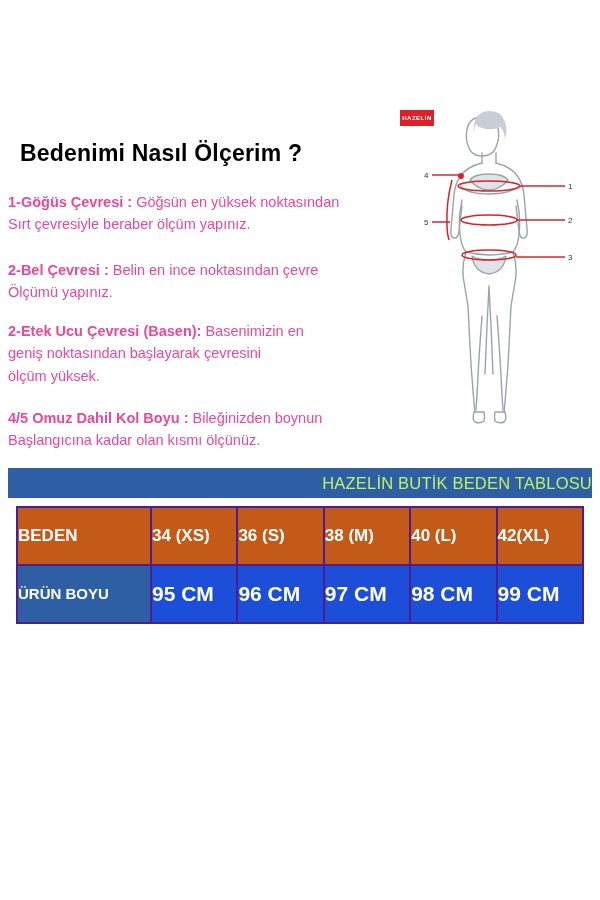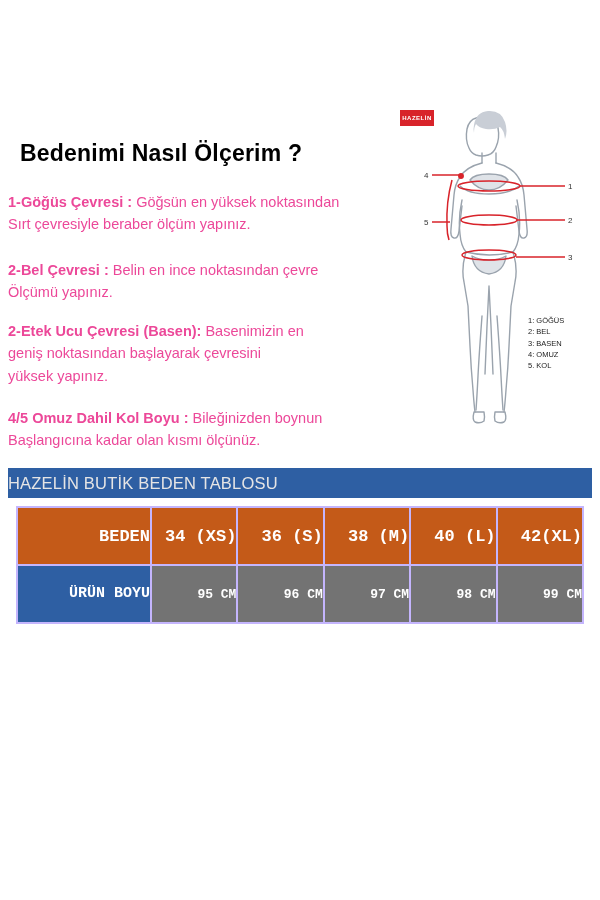--- a/index.html
+++ b/index.html
@@ -89,65 +89,63 @@
   }
 
   
   #table-title {
     position: absolute;
     left: 8px;
     top: 468px;
     width: 584px;
     height: 30px;
     background: #2e5fa3;
-    color: #e5e5e5;
+    color: #bef264;
     font-size: 16.5px;
-    text-align: left;
+    text-align: right;
     line-height: 30px;
     letter-spacing: 0.2px;
   }
 
   table {
     position: absolute;
     left: 16px;
     top: 506px;
     width: 568px;
     border-collapse: collapse;
     table-layout: fixed;
   }
   table td, table th {
-    border: 2px solid #c4b5fd;
-    text-align: right;
+    border: 2px solid #4c1d95;
+    text-align: left;
     vertical-align: middle;
     font-size: 16.5px;
     color: #ffffff;
     font-weight: bold;
     padding: 0;
     height: 56px;
-    font-family: Liberation Mono, monospace;
   }
   th.rowhead {
     background: #c45a18;
     width: 132px;
     font-size: 17px;
   }
   th.colhead {
     background: #c45a18;
     font-size: 17px;
   }
   td.rowlabel {
     background: #2e5fa3;
     width: 132px;
     font-size: 15px;
     line-height: 1.25;
   }
   td.cell {
-    background: #737373;
-    font-size: 13px;
-    padding-left: 41px;
+    background: #1d4ed8;
+    font-size: 21px;
   }
 </style>
 </head>
 <body>
 
 <div id="content">
 
   <div id="heading">Bedenimi Nasıl Ölçerim ?</div>
 
   <div class="instr" id="instr1">
@@ -159,21 +157,21 @@
   <div class="instr" id="instr2">
     <span class="hl"><b>2-Bel Çevresi :</b>
     <span>Belin en ince noktasından çevre</span></span><br>
     <span class="hl">Ölçümü yapınız.</span>
   </div>
 
   <div class="instr" id="instr3">
     <span class="hl"><b>2-Etek Ucu Çevresi (Basen):</b>
     <span>Basenimizin en</span></span><br>
     <span class="hl">geniş noktasından başlayarak çevresini</span><br>
-    <span class="hl">yüksek yapınız.</span>
+    <span class="hl">ölçüm yüksek.</span>
   </div>
 
   <div class="instr" id="instr4">
     <span class="hl"><b>4/5 Omuz Dahil Kol Boyu :</b>
     <span>Bileğinizden boynun</span></span><br>
     <span class="hl">Başlangıcına kadar olan kısmı ölçünüz.</span>
   </div>
 
   <div id="logo-badge">HAZELİN</div>
 
@@ -227,27 +225,20 @@
 
     <g fill="#333" font-family="Liberation Sans, sans-serif" font-size="8">
       <text x="178" y="89">1</text>
       <text x="178" y="123">2</text>
       <text x="178" y="160">3</text>
       <text x="34" y="78">4</text>
       <text x="34" y="125">5</text>
     </g>
   </svg>
 
-  <div id="legend">
-    <div>1: GÖĞÜS</div>
-    <div>2: BEL</div>
-    <div>3: BASEN</div>
-    <div>4: OMUZ</div>
-    <div>5. KOL</div>
-  </div>
 
   <div id="table-title">HAZELİN BUTİK BEDEN TABLOSU</div>
 
   <table>
     <tbody>
         <tr>
       <th class="rowhead">BEDEN</th>
       <th class="colhead">34 (XS)</th>
       <th class="colhead">36 (S)</th>
       <th class="colhead">38 (M)</th>

